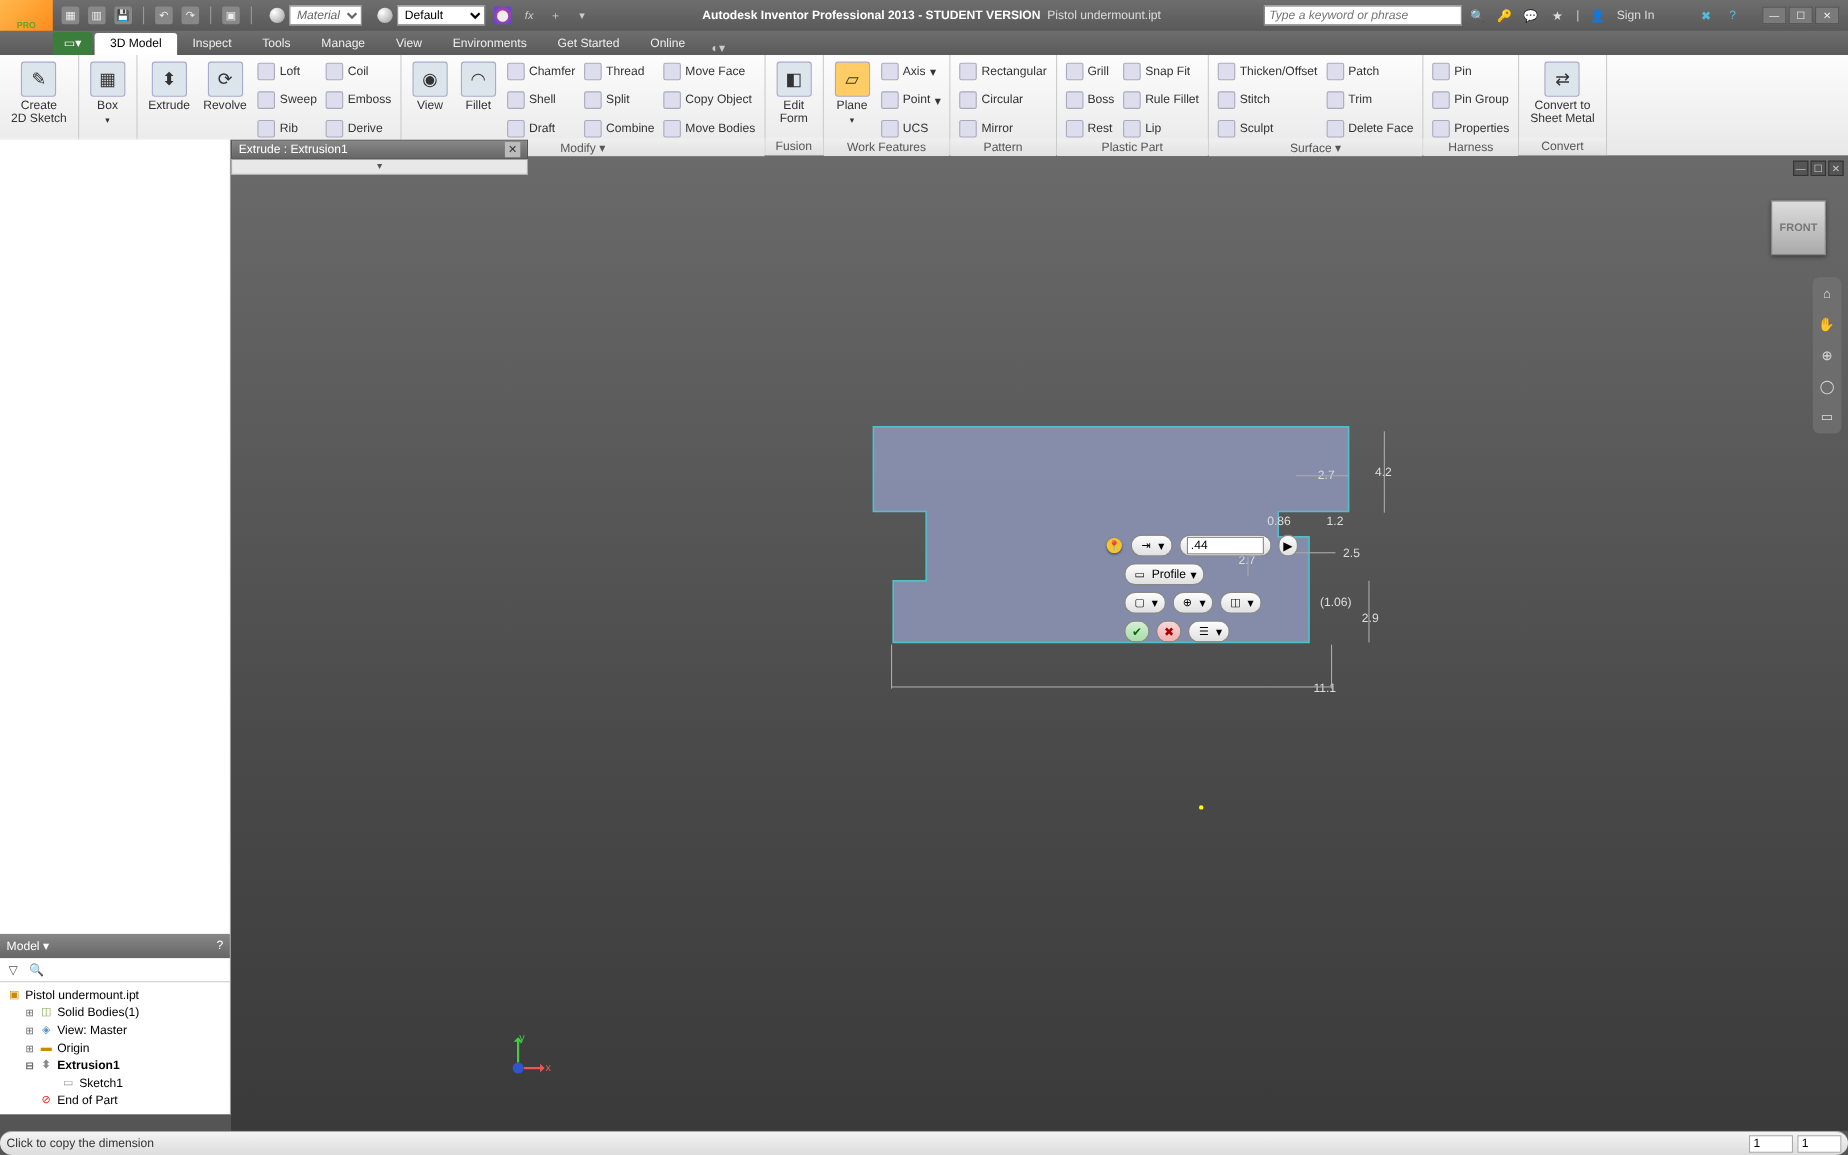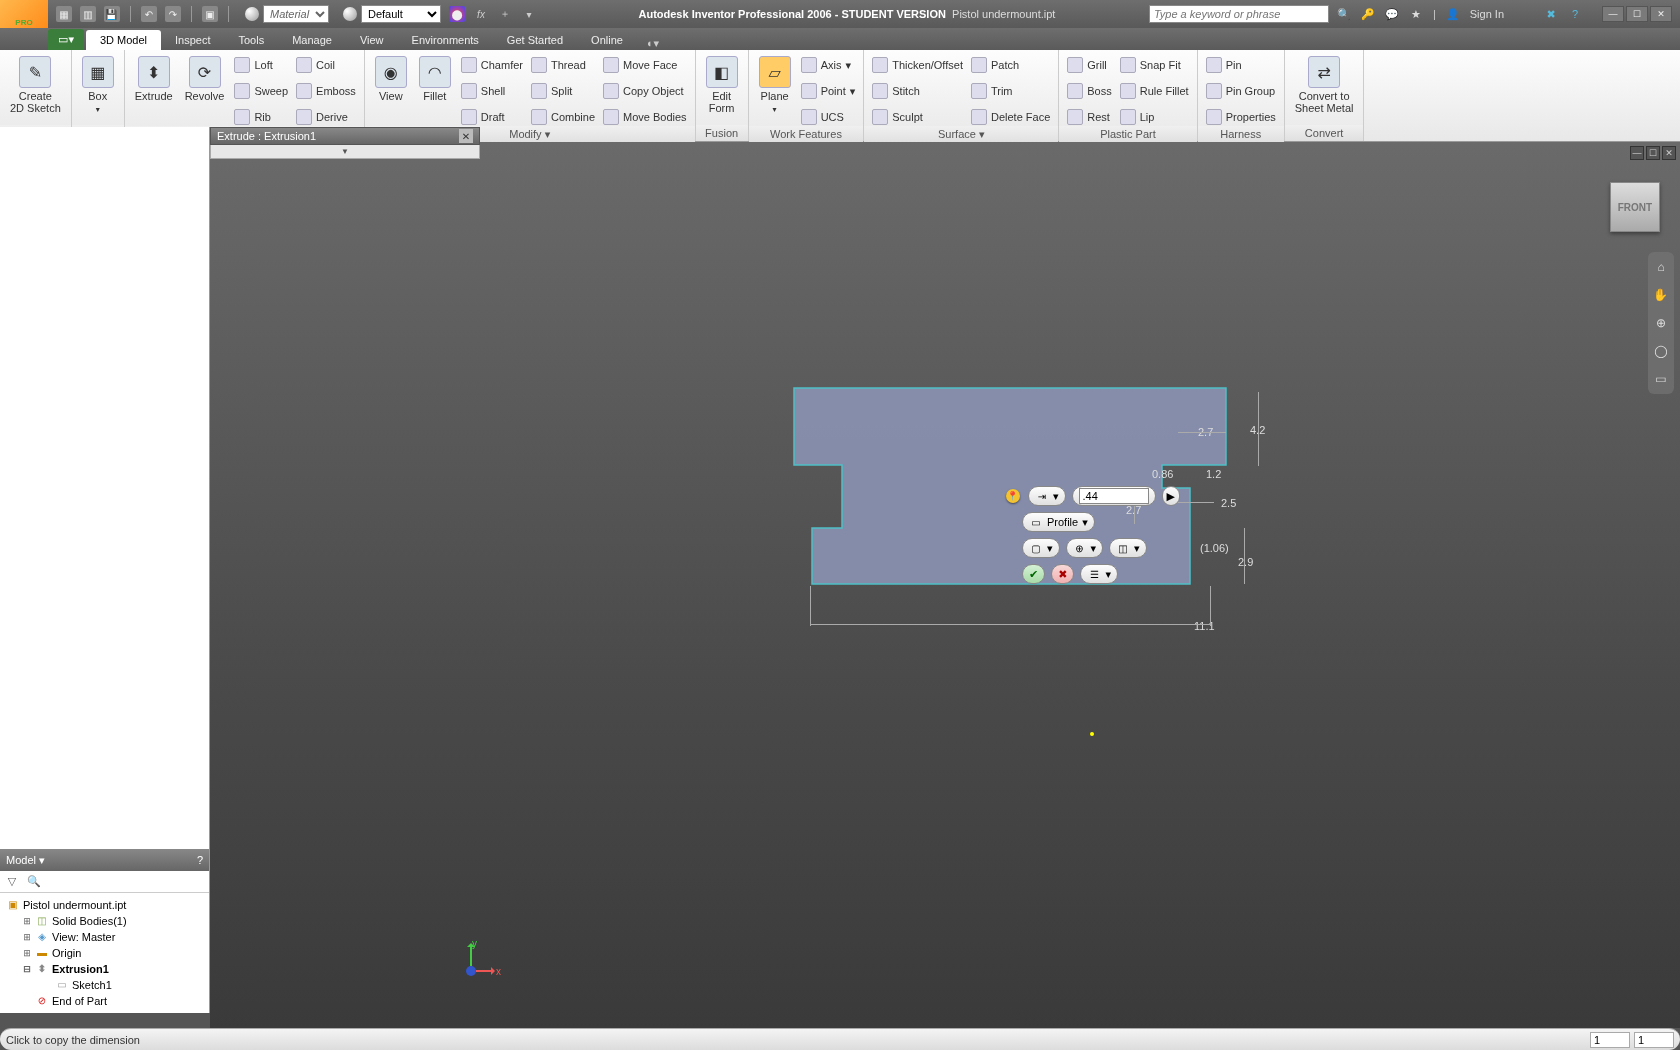--- a/index.html
+++ b/index.html
@@ -123,21 +123,21 @@
     <div class="mat-dd">
       <div class="ball"></div>
       <select style="font-style:normal;color:#000;width:80px"><option>Default</option></select>
     </div>
     <div class="qbtn" style="background:radial-gradient(#f44,#44f)">⬤</div>
     <div class="qbtn" style="background:transparent;font-style:italic;color:#ccc">fx</div>
     <div class="qbtn" style="background:transparent;color:#ccc">＋</div>
     <div class="qbtn" style="background:transparent;color:#ccc">▾</div>
   </div>
   <div class="title-text">
-    <b>Autodesk Inventor Professional 2006 - STUDENT VERSION</b>&nbsp;&nbsp;<span class="doc">Pistol undermount.ipt</span>
+    <b>Autodesk Inventor Professional 2013 - STUDENT VERSION</b>&nbsp;&nbsp;<span class="doc">Pistol undermount.ipt</span>
   </div>
   <input class="search-box" placeholder="Type a keyword or phrase" style="">
   <div class="title-right">
     <span class="ticon">🔍</span>
     <span class="ticon">🔑</span>
     <span class="ticon">💬</span>
     <span class="ticon">★</span>
     <span style="color:#ccc">|</span>
     <span class="ticon">👤</span>
     <span>Sign In</span>
@@ -305,20 +305,72 @@
         <div class="smallbtn">
             <div class="sicon"></div>
             <span>UCS</span>
           </div>
       </div>
     </div>
     <div class="label">Work Features</div>
   </div>
   <div class="panel">
     <div class="body">
+        <div class="smallcol">
+      <div class="smallbtn">
+            <div class="sicon"></div>
+            <span>Rectangular</span>
+          </div>
+      <div class="smallbtn">
+            <div class="sicon"></div>
+            <span>Circular</span>
+          </div>
+      <div class="smallbtn">
+            <div class="sicon"></div>
+            <span>Mirror</span>
+          </div>
+    </div>
+      </div>
+    <div class="label">Pattern</div>
+  </div>
+  <div class="panel">
+    <div class="body">
+      <div class="smallcol">
+        <div class="smallbtn">
+            <div class="sicon"></div>
+            <span>Grill</span>
+          </div>
+        <div class="smallbtn">
+            <div class="sicon"></div>
+            <span>Boss</span>
+          </div>
+        <div class="smallbtn">
+            <div class="sicon"></div>
+            <span>Rest</span>
+          </div>
+      </div>
+      <div class="smallcol">
+        <div class="smallbtn">
+            <div class="sicon"></div>
+            <span>Snap Fit</span>
+          </div>
+        <div class="smallbtn">
+            <div class="sicon"></div>
+            <span>Rule Fillet</span>
+          </div>
+        <div class="smallbtn">
+            <div class="sicon"></div>
+            <span>Lip</span>
+          </div>
+      </div>
+    </div>
+    <div class="label">Plastic Part</div>
+  </div>
+  <div class="panel">
+    <div class="body">
       <div class="smallcol">
         <div class="smallbtn">
             <div class="sicon"></div>
             <span>Thicken/Offset</span>
           </div>
         <div class="smallbtn">
             <div class="sicon"></div>
             <span>Stitch</span>
           </div>
         <div class="smallbtn">
@@ -335,53 +387,20 @@
             <div class="sicon"></div>
             <span>Trim</span>
           </div>
         <div class="smallbtn">
             <div class="sicon"></div>
             <span>Delete Face</span>
           </div>
       </div>
     </div>
     <div class="label">Surface  ▾</div>
-  </div>
-  <div class="panel">
-    <div class="body">
-      <div class="smallcol">
-        <div class="smallbtn">
-            <div class="sicon"></div>
-            <span>Grill</span>
-          </div>
-        <div class="smallbtn">
-            <div class="sicon"></div>
-            <span>Boss</span>
-          </div>
-        <div class="smallbtn">
-            <div class="sicon"></div>
-            <span>Rest</span>
-          </div>
-      </div>
-      <div class="smallcol">
-        <div class="smallbtn">
-            <div class="sicon"></div>
-            <span>Snap Fit</span>
-          </div>
-        <div class="smallbtn">
-            <div class="sicon"></div>
-            <span>Rule Fillet</span>
-          </div>
-        <div class="smallbtn">
-            <div class="sicon"></div>
-            <span>Lip</span>
-          </div>
-      </div>
-    </div>
-    <div class="label">Plastic Part</div>
   </div>
   <div class="panel">
     <div class="body">
         <div class="smallcol">
       <div class="smallbtn">
             <div class="sicon"></div>
             <span>Pin</span>
           </div>
       <div class="smallbtn">
             <div class="sicon"></div>

